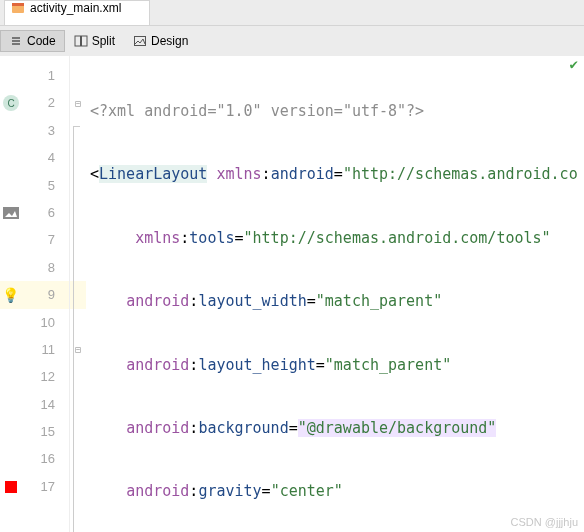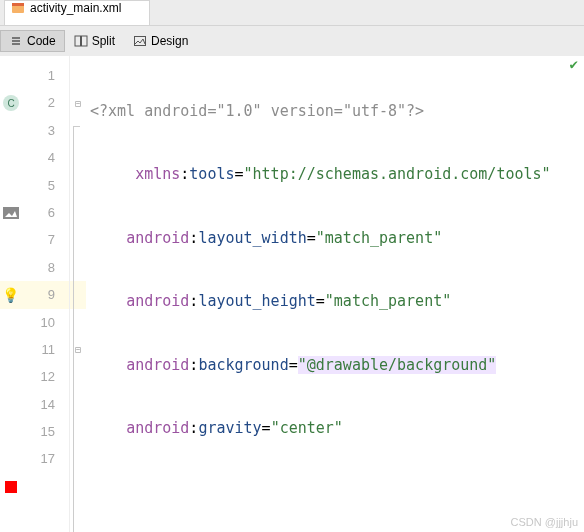--- a/index.html
+++ b/index.html
@@ -126,20 +126,21 @@
     <div class="gutter-line"><span>5</span></div>
     <div class="gutter-line"><span>6</span></div>
     <div class="gutter-line"><span>7</span></div>
     <div class="gutter-line"><span>8</span></div>
     <div class="gutter-line hl"><span>9</span></div>
     <div class="gutter-line"><span>10</span></div>
     <div class="gutter-line"><span>11</span></div>
     <div class="gutter-line"><span>12</span></div>
     <div class="gutter-line"><span>14</span></div>
     <div class="gutter-line"><span>15</span></div>
+    <div class="gutter-line"><span>16</span></div>
     <div class="gutter-line"><span>17</span></div>
     <div class="gutter-line"></div>
   </div>
 
   <div class="fold-gutter">
     <div class="fold-slot"></div>
     <div class="fold-slot">
         <span style="color:#aaa;font-size:10px;">⊟</span>
       </div>
     <div class="fold-bracket" style="top: 70px; height: 430px;"></div>
@@ -158,20 +159,21 @@
       <div class="fold-slot"></div>
       <div class="fold-slot"></div>
       <div class="fold-slot"></div>
       <div class="fold-slot"></div>
       <div class="fold-slot"></div>
       <div class="fold-slot"></div>
   </div>
 
   <div class="code">
     <div class="code-line"><span class="xml-decl"><span>&lt;?</span><span>xml </span><span>android</span><span>=</span><span>"1.0" </span><span>version</span><span>=</span><span>"utf-8"</span><span>?&gt;</span></span></div>
+    <div class="code-line"><span class="punc">&lt;</span><span class="tag-name selected-tag">LinearLayout</span><span class="attr-ns"> xmlns</span><span class="punc">:</span><span class="attr-ln">android</span><span class="punc">=</span><span class="attr-val">"http://schemas.android.co</span></div>
     <div class="code-line">    <span class="attr-ns"> xmlns</span><span class="punc">:</span><span class="attr-ln">tools</span><span class="punc">=</span><span class="attr-val">"http://schemas.android.com/tools"</span></div>
     <div class="code-line">    <span class="attr-ns">android</span><span class="punc">:</span><span class="attr-ln">layout_width</span><span class="punc">=</span><span class="attr-val">"match_parent"</span></div>
     <div class="code-line">    <span class="attr-ns">android</span><span class="punc">:</span><span class="attr-ln">layout_height</span><span class="punc">=</span><span class="attr-val">"match_parent"</span></div>
     <div class="code-line">    <span class="attr-ns">android</span><span class="punc">:</span><span class="attr-ln">background</span><span class="punc">=</span><span class="attr-val hl-bg">"@drawable/background"</span></div>
     <div class="code-line">    <span class="attr-ns">android</span><span class="punc">:</span><span class="attr-ln">gravity</span><span class="punc">=</span><span class="attr-val">"center"</span></div>
     
     
     
     
     

